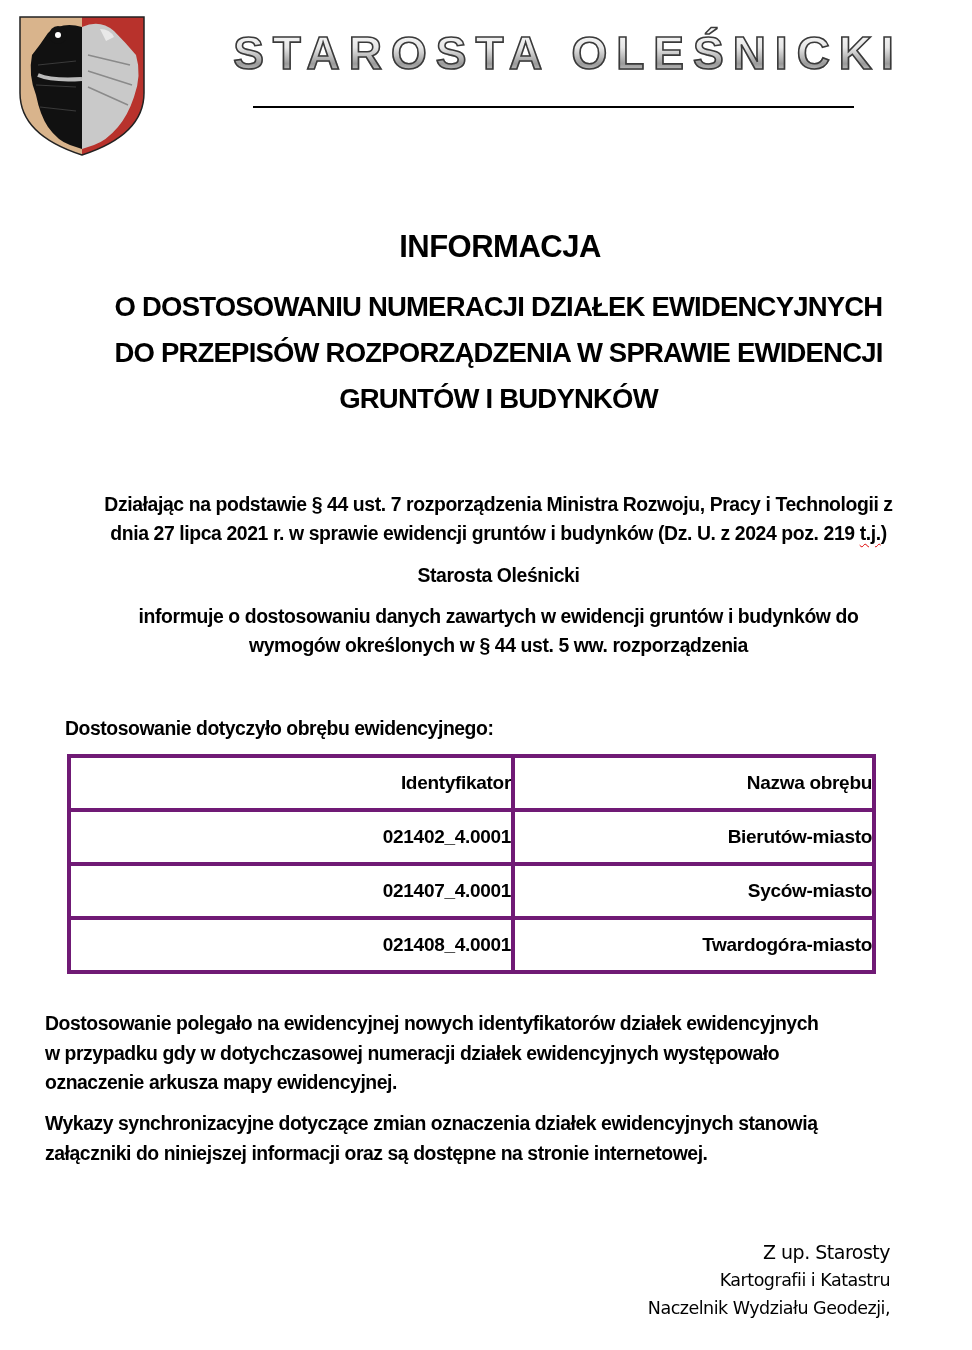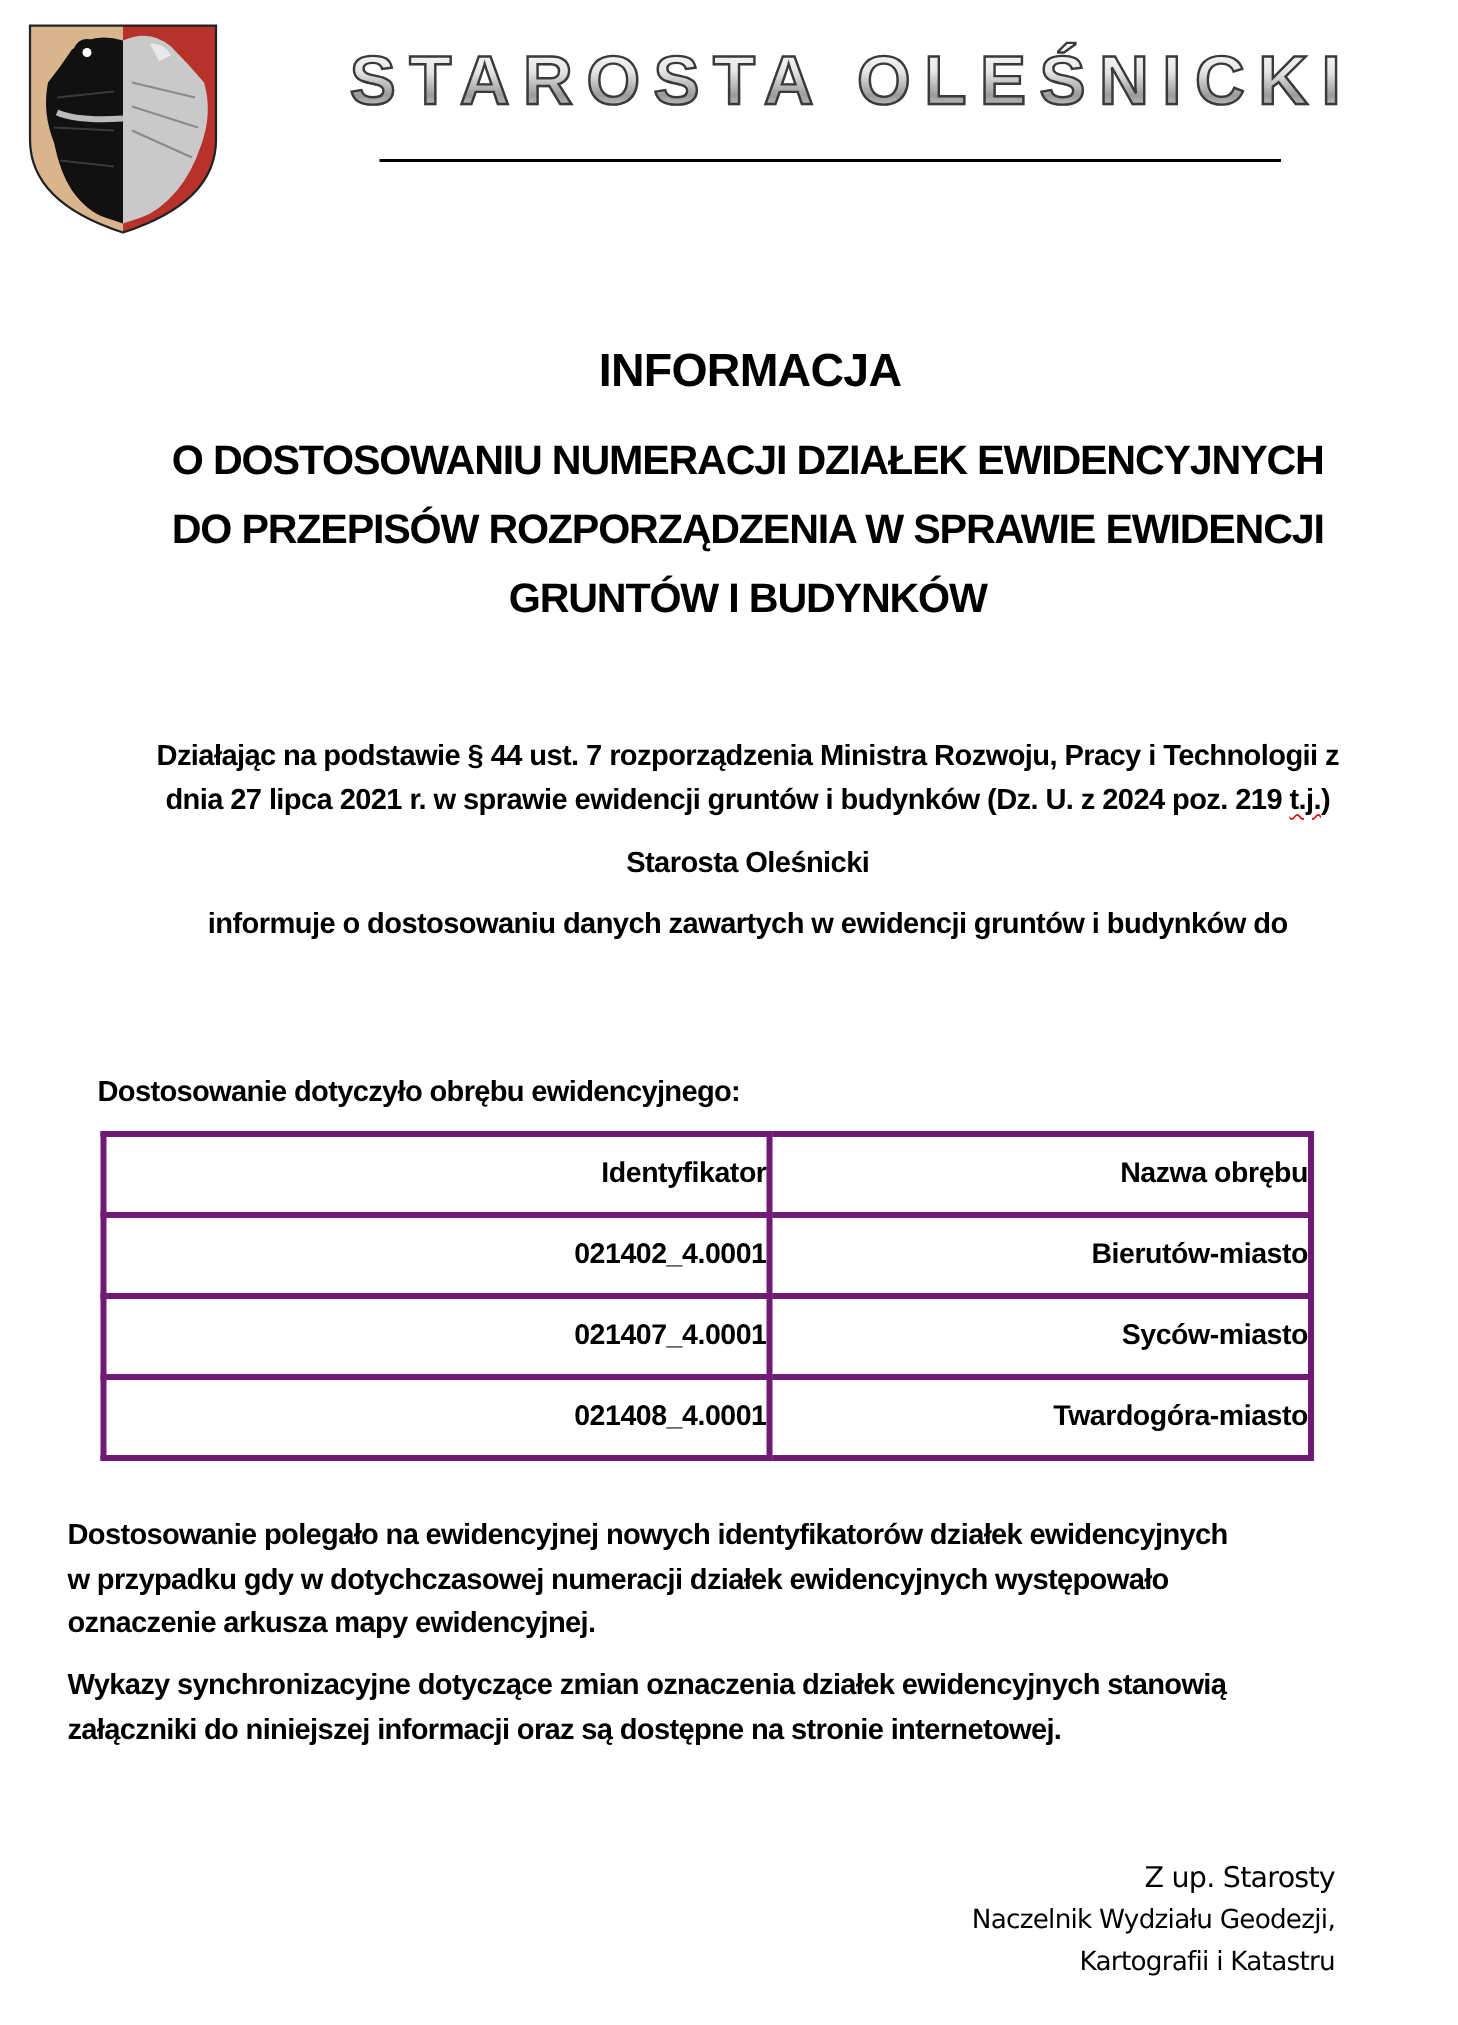--- a/index.html
+++ b/index.html
@@ -101,20 +101,21 @@
   <div>GRUNTÓW I BUDYNKÓW</div>
 </div>
 
 <div class="para-center p1">
   <div>Działając na podstawie § 44 ust. 7 rozporządzenia Ministra Rozwoju, Pracy i Technologii z</div>
   <div><span style="white-space:pre">dnia 27 lipca 2021 r. w sprawie ewidencji gruntów i budynków (Dz. U. z 2024 poz. 219 </span><span class="spell">t.j.</span><span>)</span></div>
 </div>
 <div class="para-center p-starosta">Starosta Oleśnicki</div>
 <div class="para-center p2">
   <div>informuje o dostosowaniu danych zawartych w ewidencji gruntów i budynków do</div>
+  <div>wymogów określonych w § 44 ust. 5 ww. rozporządzenia</div>
 </div>
 
 <div class="para-left scope-label">Dostosowanie dotyczyło obrębu ewidencyjnego:</div>
 
 <table class="regions">
   <thead>
     <tr>
       <th class="col-id">Identyfikator</th>
       <th>Nazwa obrębu</th>
     </tr>
@@ -140,15 +141,15 @@
   <div>w przypadku gdy w dotychczasowej numeracji działek ewidencyjnych występowało</div>
   <div>oznaczenie arkusza mapy ewidencyjnej.</div>
 </div>
 <div class="para-left p4">
   <div>Wykazy synchronizacyjne dotyczące zmian oznaczenia działek ewidencyjnych stanowią</div>
   <div>załączniki do niniejszej informacji oraz są dostępne na stronie internetowej.</div>
 </div>
 
 <div class="signature">
   <div>Z up. Starosty</div>
+  <div class="role">Kartografii i Katastru</div>
   <div class="role">Naczelnik Wydziału Geodezji,</div>
-  <div class="role">Kartografii i Katastru</div>
 </div>
 
 </body></html>

